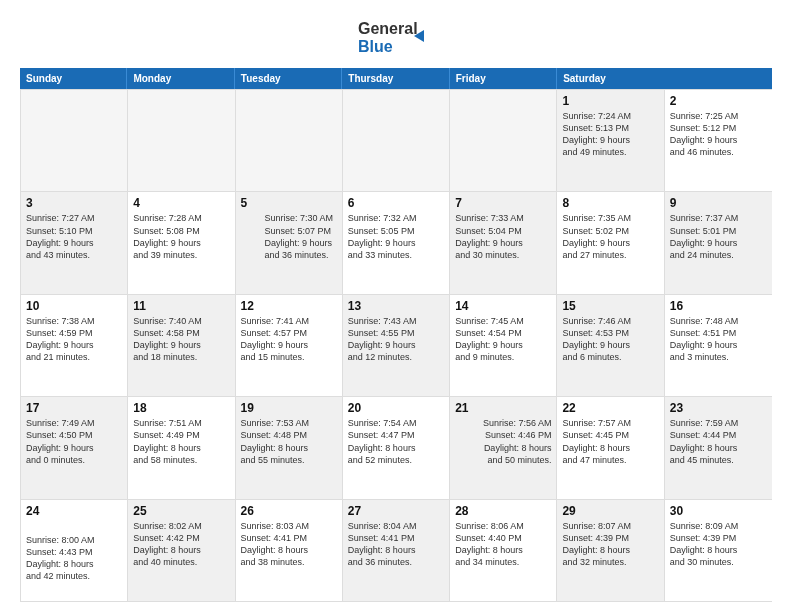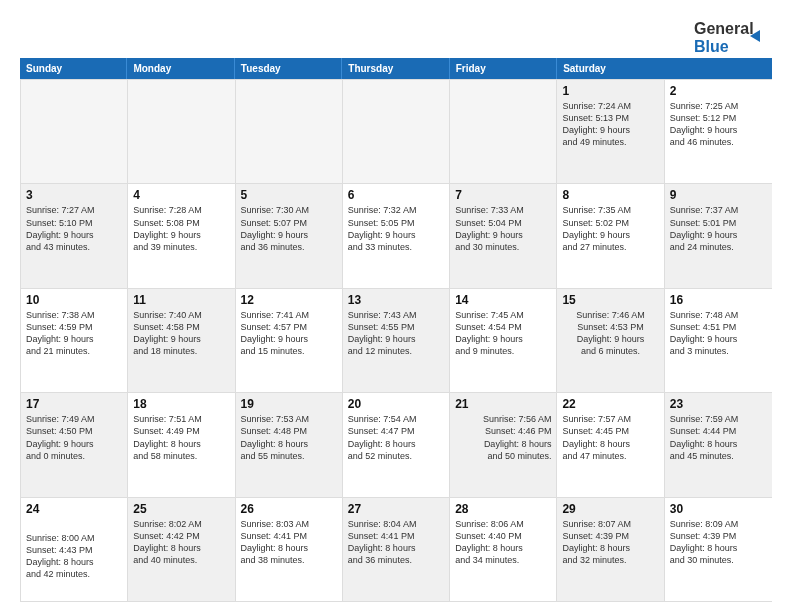--- a/index.html
+++ b/index.html
@@ -12,22 +12,23 @@
     }
     .page {
       width: 792px;
       height: 612px;
       padding: 16px 20px 10px 20px;
       display: flex;
       flex-direction: column;
     }
     .header {
       display: flex;
-      justify-content: flex-end;
+      justify-content: center;
       align-items: flex-start;
+      margin-bottom: 10px;
     }
     .logo {
       display: flex;
       align-items: center;
       gap: 4px;
     }
     .logo-icon {
       width: 32px;
       height: 32px;
     }
@@ -162,21 +163,21 @@
           </div>
           <div class="cal-cell">
             <div class="day-num">4</div>
             <div class="cell-text" style="white-space: pre-line;">Sunrise: 7:28 AM
 Sunset: 5:08 PM
 Daylight: 9 hours
 and 39 minutes.</div>
           </div>
           <div class="cal-cell shaded">
             <div class="day-num">5</div>
-            <div class="cell-text" style="white-space: pre-line;">Sunrise: 7:30 AM
+            <div class="cell-text" style="white-space: pre-line; margin-left: 24px;">Sunrise: 7:30 AM
 Sunset: 5:07 PM
 Daylight: 9 hours
 and 36 minutes.</div>
           </div>
           <div class="cal-cell">
             <div class="day-num">6</div>
             <div class="cell-text" style="white-space: pre-line;">Sunrise: 7:32 AM
 Sunset: 5:05 PM
 Daylight: 9 hours
 and 33 minutes.</div>
@@ -234,21 +235,21 @@
           </div>
           <div class="cal-cell">
             <div class="day-num">14</div>
             <div class="cell-text" style="white-space: pre-line;">Sunrise: 7:45 AM
 Sunset: 4:54 PM
 Daylight: 9 hours
 and 9 minutes.</div>
           </div>
           <div class="cal-cell shaded">
             <div class="day-num">15</div>
-            <div class="cell-text" style="white-space: pre-line; text-align: center;">Sunrise: 7:46 AM
+            <div class="cell-text" style="white-space: pre-line;">Sunrise: 7:46 AM
 Sunset: 4:53 PM
 Daylight: 9 hours
 and 6 minutes.</div>
           </div>
           <div class="cal-cell">
             <div class="day-num">16</div>
             <div class="cell-text" style="white-space: pre-line;">Sunrise: 7:48 AM
 Sunset: 4:51 PM
 Daylight: 9 hours
 and 3 minutes.</div>

